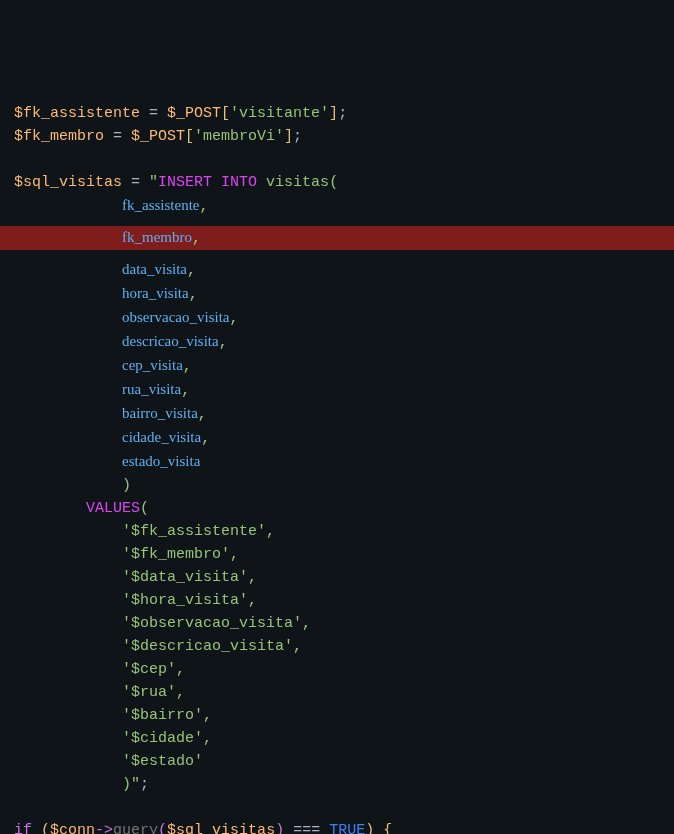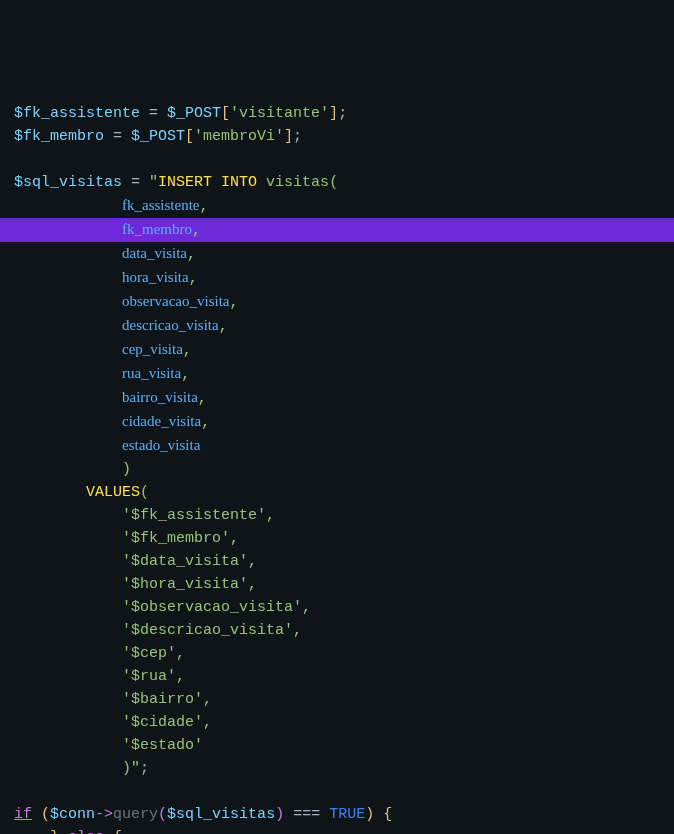--- a/index.html
+++ b/index.html
@@ -13,31 +13,31 @@
     white-space: pre;
     overflow: hidden;
     width: 674px;
     box-sizing: border-box;
   }
   .line {
     display: block;
     min-height: 23px;
   }
   .hl {
-    background: #6d28d9;
+    background: #7f1d1d;
     display: block;
-    margin: 0 -14px;
+    margin: 8px -14px;
     padding: 0 14px;
   }
-  .var { color: #7dd3fc; }
+  .var { color: #fdba74; }
   .eq { color: #abb2bf; }
   .str { color: #98c379; text-align: right; }
   .punct { color: #abb2bf; }
   .kw { color: #c678dd; text-decoration: underline; }
-  .sqlkw { color: #fde047; }
+  .sqlkw { color: #d946ef; }
   .ident { color: #61afef; font-family: Liberation Serif, serif; }
   .fn { color: #737373; }
   .bool { color: #3b82f6; }
   .arrow { color: #c678dd; }
   .paren-y { color: #e5c07b; }
   .paren-p { color: #c678dd; }
 </style>
 </head>
 <body>
 

